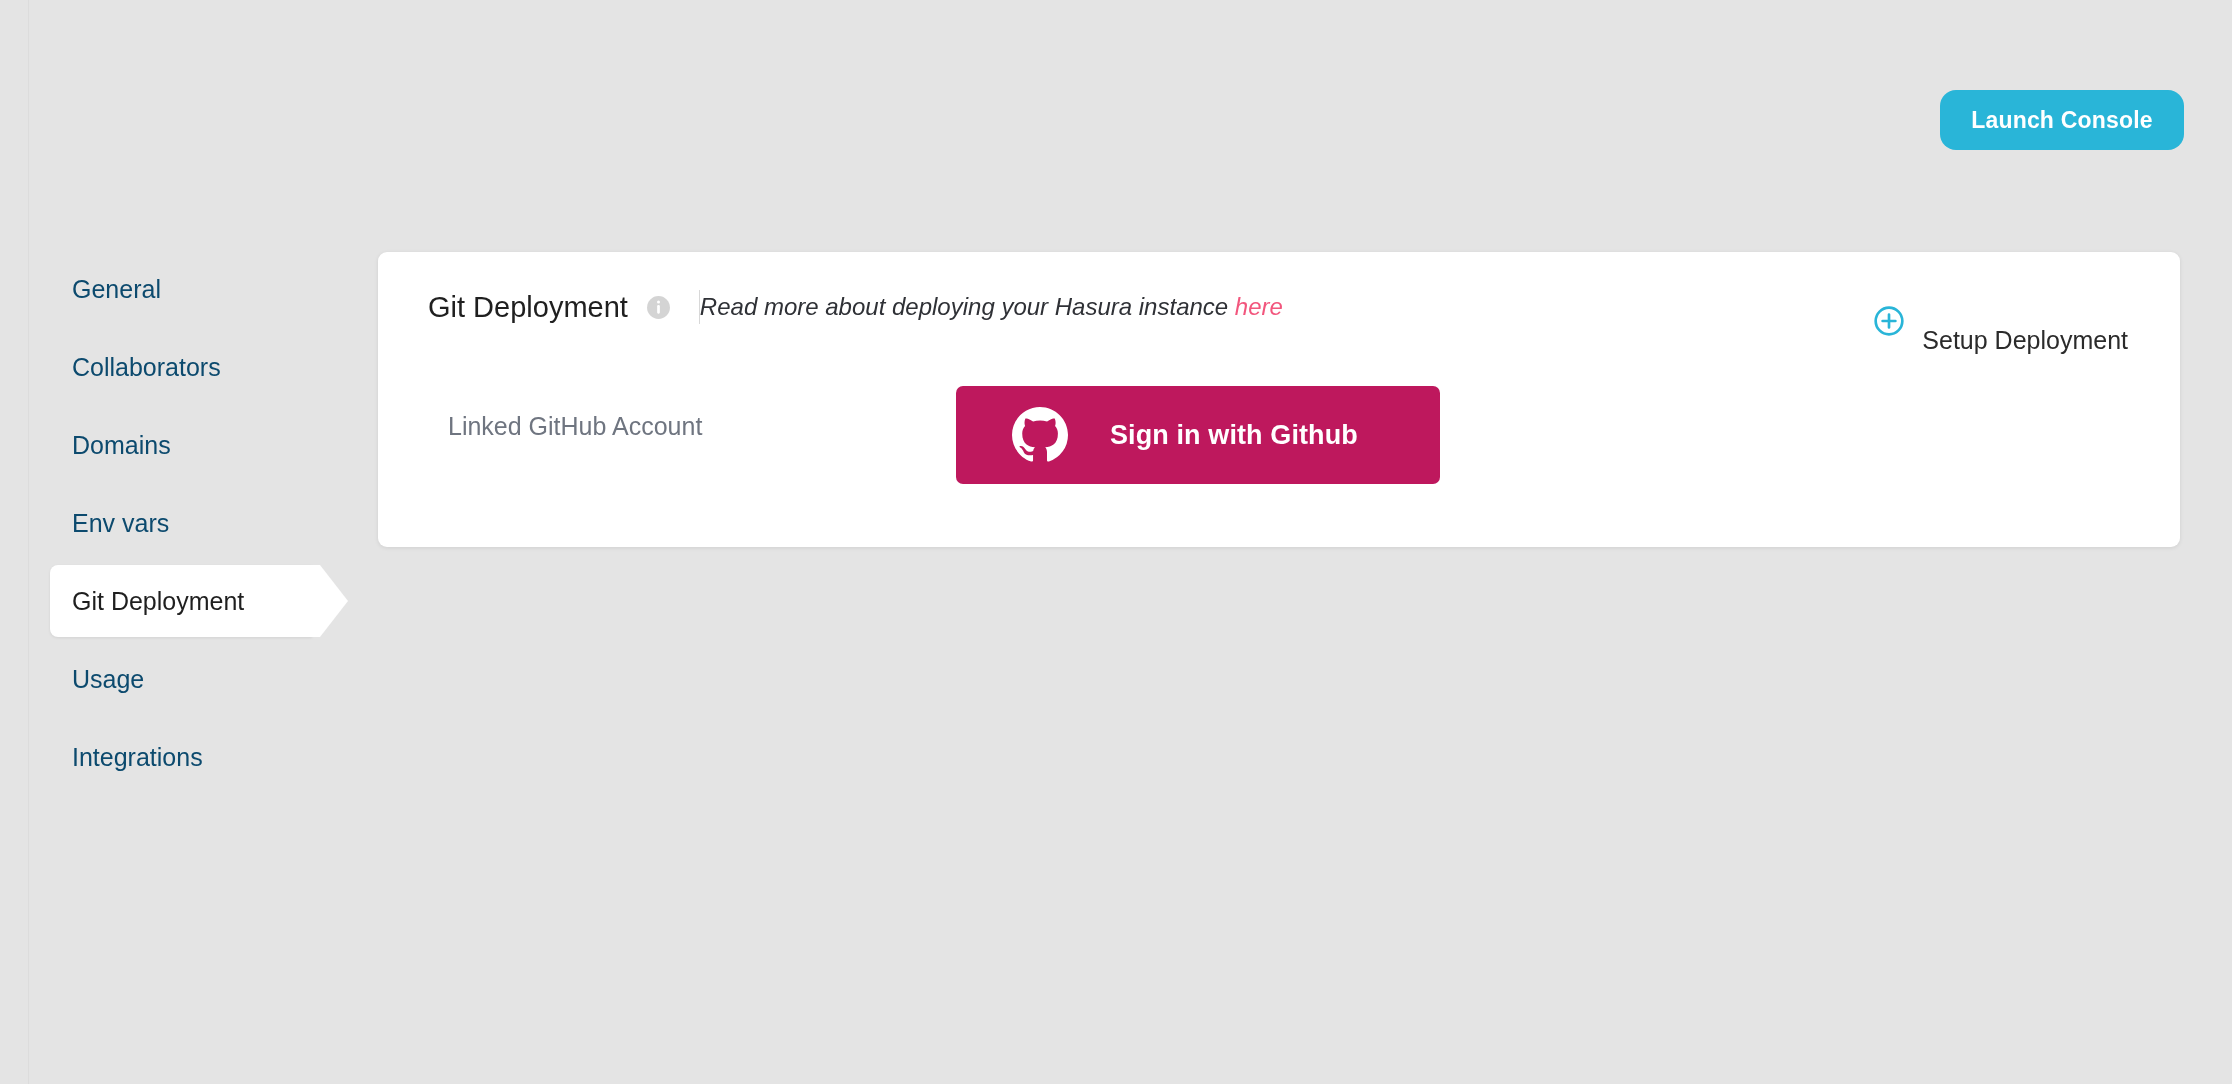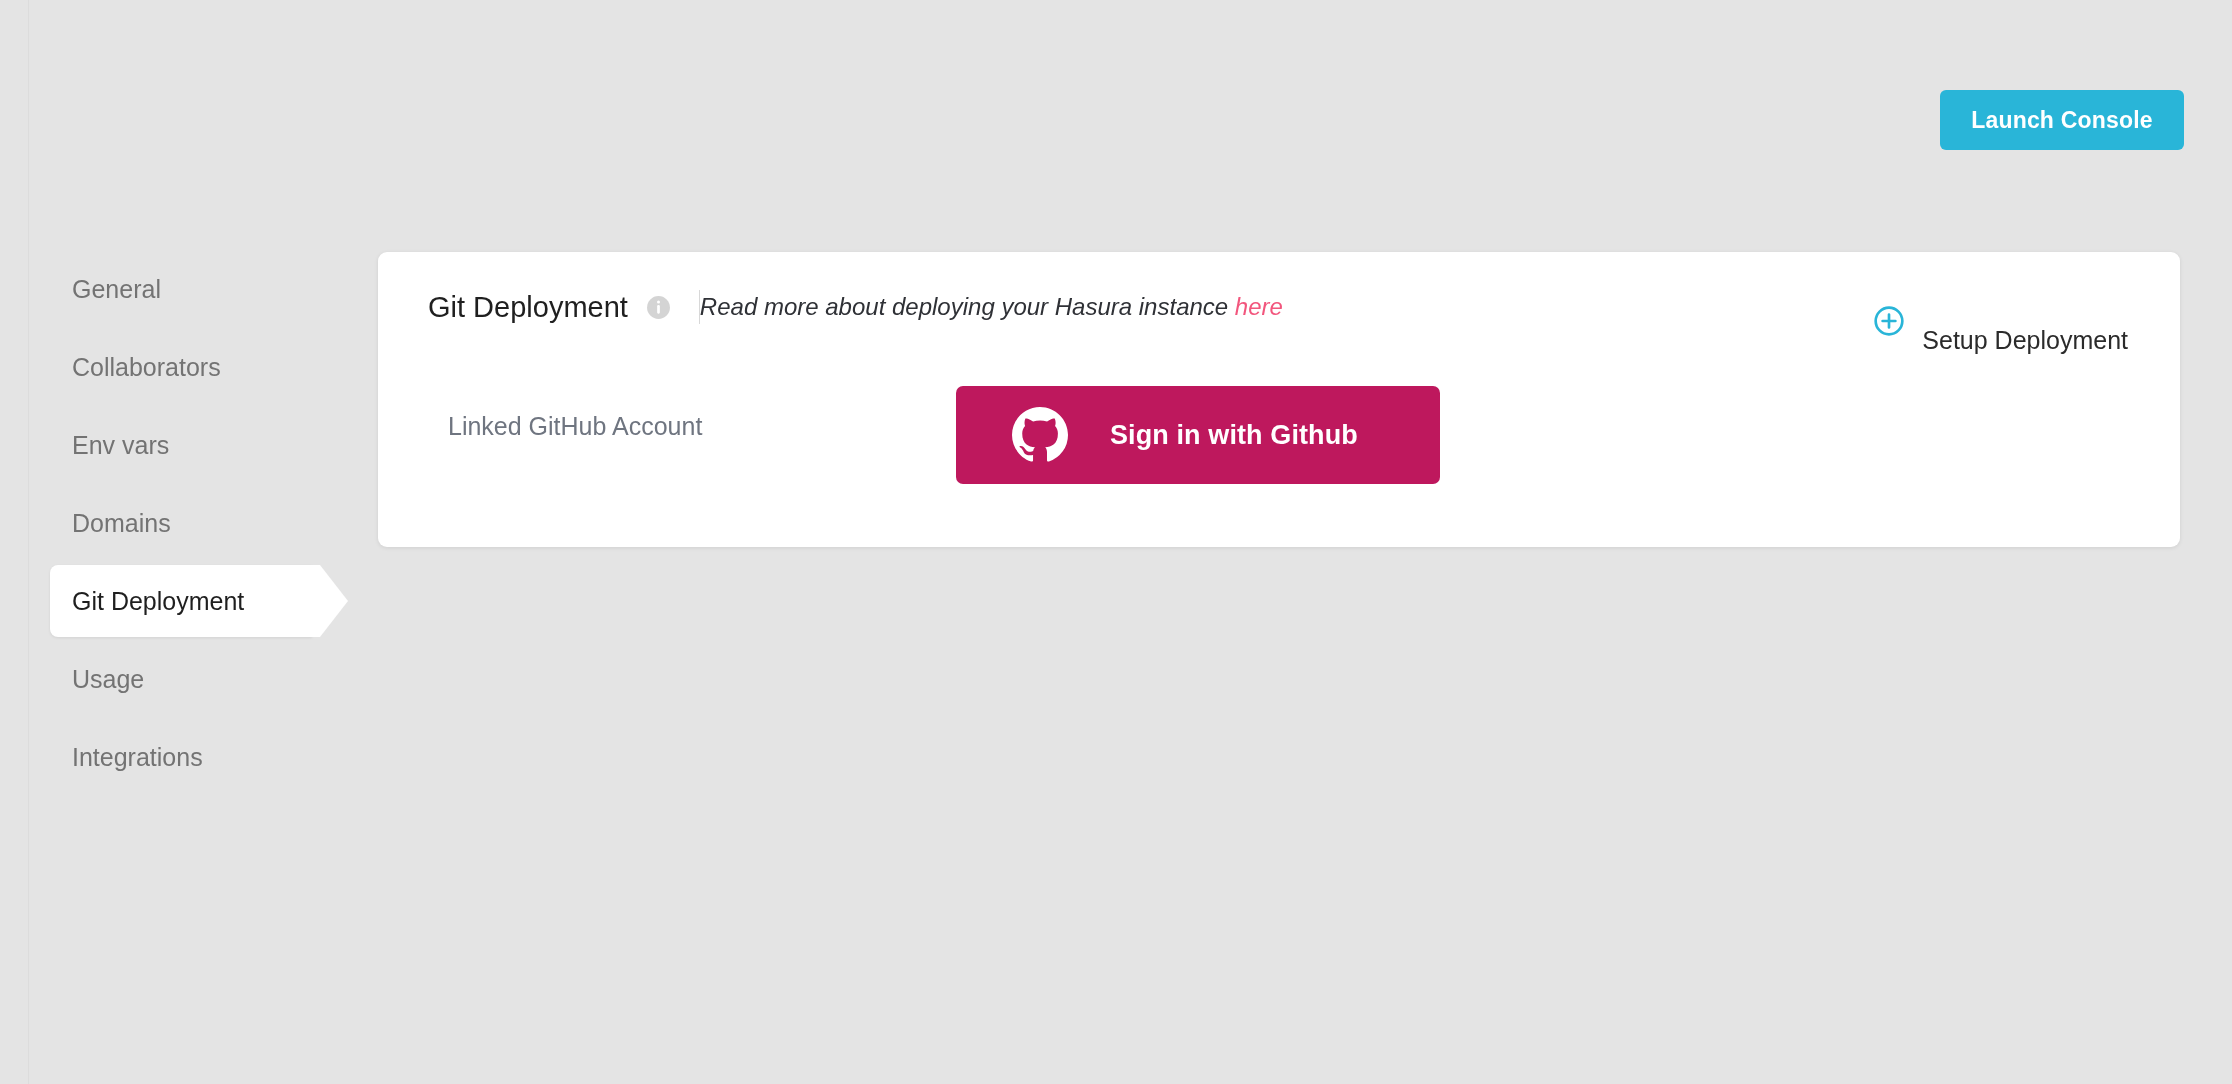--- a/index.html
+++ b/index.html
@@ -56,21 +56,21 @@
   }
 
   #launch-console-button {
     position: absolute;
     right: 48px;
     top: 90px;
     width: 244px;
     height: 60px;
     background: #29b5d8;
     border: none;
-    border-radius: 6px;
+    border-radius: 16px;
     color: #ffffff;
     font-family: "Liberation Sans", sans-serif;
     font-size: 23px;
     font-weight: bold;
     letter-spacing: 0.2px;
     cursor: pointer;
     padding: 0;
   }
 
   
@@ -81,21 +81,21 @@
     width: 380px;
     height: 834px;
   }
   .sidebar-item {
     position: relative;
     height: 78px;
     display: flex;
     align-items: center;
     padding-left: 72px;
     font-size: 25px;
-    color: #737373;
+    color: #0c4a6e;
     cursor: pointer;
     user-select: none;
   }
   .sidebar-item.active {
     color: #1f1f1f;
   }
   .sidebar-item.active .sidebar-pill {
     position: absolute;
     left: 50px;
     top: 3px;
@@ -256,25 +256,25 @@
 
   <div class="sidebar-item">
     <span class="sidebar-label">General</span>
   </div>
 
   <div class="sidebar-item">
     <span class="sidebar-label">Collaborators</span>
   </div>
 
   <div class="sidebar-item">
+    <span class="sidebar-label">Domains</span>
+  </div>
+
+  <div class="sidebar-item">
     <span class="sidebar-label">Env vars</span>
-  </div>
-
-  <div class="sidebar-item">
-    <span class="sidebar-label">Domains</span>
   </div>
 
   <div class="sidebar-item active">
     <span class="sidebar-pill"></span>
     <span class="sidebar-arrow">
       <svg viewBox="0 0 38 72" width="38" height="72" preserveAspectRatio="none">
         <path d="M0 0 H10 L38 36 L10 72 H0 Z" fill="#ffffff"></path>
       </svg>
     </span>
     <span class="sidebar-label">Git Deployment</span>

